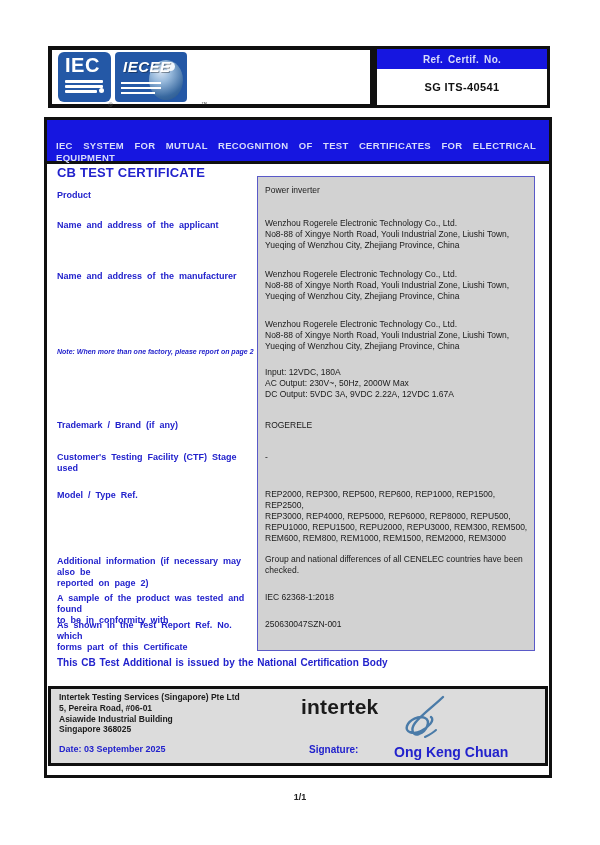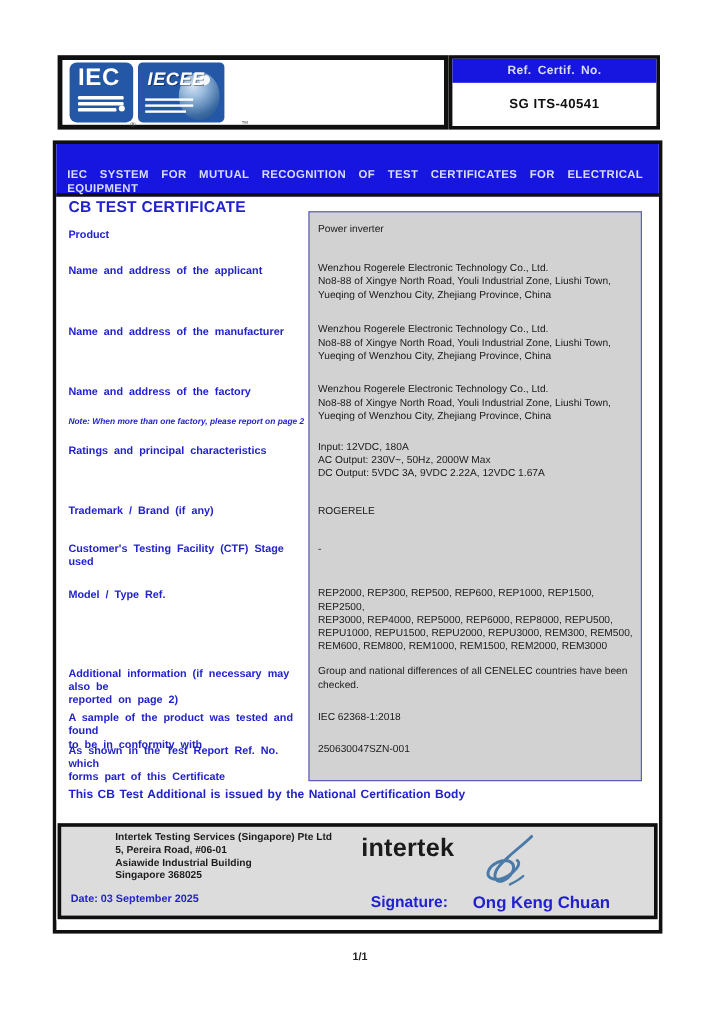--- a/index.html
+++ b/index.html
@@ -51,25 +51,25 @@
   .cert-title{position:absolute;left:10px;top:1px;color:var(--label-blue);font-size:13px;font-weight:700;letter-spacing:.2px;}
 
   .f-label{position:absolute;left:10px;width:202px;color:var(--label-blue);font-size:9px;font-weight:700;line-height:11px;white-space:pre-line;word-spacing:2.5px;}
   .f-value{position:absolute;left:218px;width:264px;color:#1a1a1a;font-size:8.5px;line-height:11px;white-space:pre-line;}
   .f-note{position:absolute;left:10px;width:210px;color:var(--label-blue);font-size:7px;font-style:italic;font-weight:700;}
 
   .statement{position:absolute;left:10px;top:493px;color:var(--label-blue);font-size:10px;font-weight:700;word-spacing:1px;}
 
   
   .issuer-box{position:absolute;left:1px;right:1px;bottom:1px;height:80px;border:3px solid #101010;background:var(--issuer-box-fill);}
-  .issuer-address{position:absolute;left:8px;top:3px;color:#1c1c1c;font-size:8.5px;font-weight:700;line-height:10.8px;white-space:pre-line;margin-left:37px;}
+  .issuer-address{position:absolute;left:8px;top:3px;color:#1c1c1c;font-size:8.5px;font-weight:700;line-height:10.8px;white-space:pre-line;}
   .issuer-date{position:absolute;left:8px;top:55px;color:var(--label-blue);font-size:9px;font-weight:700;}
   .intertek-logo{position:absolute;left:250px;top:6px;color:#1b1b1b;font-size:21px;font-weight:700;letter-spacing:.2px;}
   .sig-svg{position:absolute;left:340px;top:4px;}
-  .sig-label{position:absolute;left:258px;top:55px;color:var(--label-blue);font-size:13px;font-weight:700;}
+  .sig-label{position:absolute;left:258px;top:55px;color:var(--label-blue);font-size:10px;font-weight:700;}
   .sig-name{position:absolute;left:343px;top:55px;color:var(--label-blue);font-size:14px;font-weight:700;}
 
   .page-num{position:absolute;left:0;right:0;top:792px;text-align:center;color:#222;font-size:9px;font-weight:700;}
 </style>
 </head>
 <body>
 
 <div class="page">
 
   <div class="logo-box">
@@ -113,27 +113,25 @@
       <div class="f-label" style="top:56px">Name and address of the applicant</div>
       <div class="f-value" style="top:54px">Wenzhou Rogerele Electronic Technology Co., Ltd.
 No8-88 of Xingye North Road, Youli Industrial Zone, Liushi Town,
 Yueqing of Wenzhou City, Zhejiang Province, China</div>
 
       <div class="f-label" style="top:107px">Name and address of the manufacturer</div>
       <div class="f-value" style="top:105px">Wenzhou Rogerele Electronic Technology Co., Ltd.
 No8-88 of Xingye North Road, Youli Industrial Zone, Liushi Town,
 Yueqing of Wenzhou City, Zhejiang Province, China</div>
 
-      <div class="f-label" style="top:157px">Name and address of the factory</div>
       <div class="f-value" style="top:155px">Wenzhou Rogerele Electronic Technology Co., Ltd.
 No8-88 of Xingye North Road, Youli Industrial Zone, Liushi Town,
 Yueqing of Wenzhou City, Zhejiang Province, China</div>
       <div class="f-note" style="top:184px">Note: When more than one factory, please report on page 2</div>
 
-      <div class="f-label" style="top:206px">Ratings and principal characteristics</div>
       <div class="f-value" style="top:203px">Input: 12VDC, 180A
 AC Output: 230V~, 50Hz, 2000W Max
 DC Output: 5VDC 3A, 9VDC 2.22A, 12VDC 1.67A</div>
 
       <div class="f-label" style="top:256px">Trademark / Brand (if any)</div>
       <div class="f-value" style="top:256px">ROGERELE</div>
 
       <div class="f-label" style="top:288px">Customer's Testing Facility (CTF) Stage used</div>
       <div class="f-value" style="top:288px">-</div>
 

